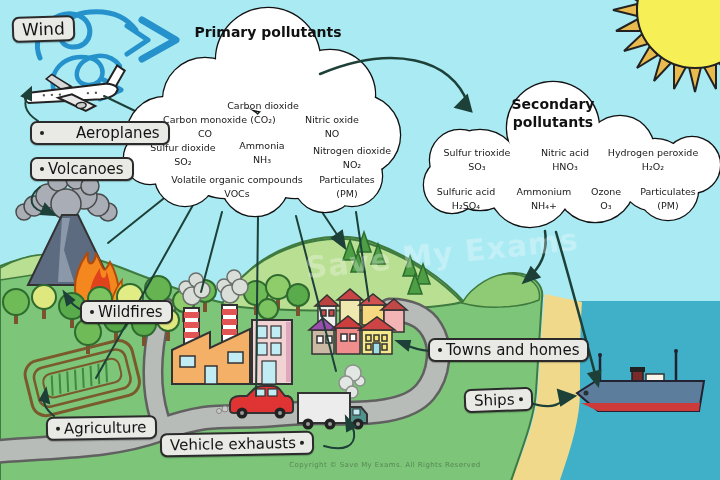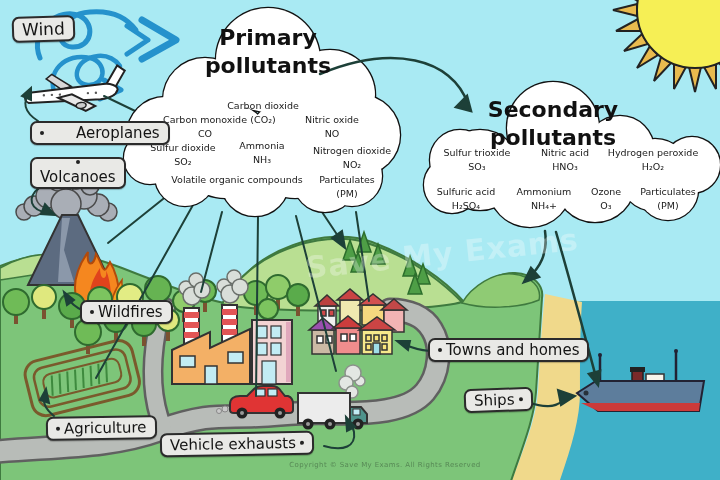--- a/index.html
+++ b/index.html
@@ -4,21 +4,21 @@
 <style>
   html,body{margin:0;padding:0;background:#333;}
   #stage{position:relative;width:720px;height:480px;background:#a9eaf3;overflow:hidden;
          font-family:"DejaVu Sans",sans-serif;}
   #scene{position:absolute;left:0;top:0;}
   .tag{position:absolute;display:flex;align-items:center;gap:4px;background:#e9e9e6;
        border:2px solid #2b2b2b;border-radius:7px;padding:1px 8px;font-size:15px;
        color:#141414;white-space:nowrap;z-index:30;box-shadow:0 1px 1px rgba(0,0,0,.25);}
   .tag .dot{width:4px;height:4px;border-radius:50%;background:#222;flex:none;}
   .ctitle{position:absolute;transform:translateX(-50%);text-align:center;font-weight:bold;
-          font-size:22px;line-height:1.28;width:160px;color:#111;z-index:20;}
+          font-size:14px;line-height:1.28;width:160px;color:#111;z-index:20;}
   .pitem{position:absolute;transform:translateX(-50%);text-align:center;font-size:9.5px;
          line-height:1.45;color:#1a1a1a;white-space:nowrap;z-index:20;}
   .pitem .f{display:block;}
   .wm{position:absolute;left:305px;top:236px;font-size:30px;font-weight:bold;
       color:rgba(255,255,255,0.30);transform:rotate(-6deg);z-index:5;letter-spacing:1px;}
   .copy{position:absolute;left:230px;top:461px;width:310px;text-align:center;font-size:7px;
         color:rgba(66,105,66,0.65);z-index:6;letter-spacing:.4px;}
 </style>
 </head>
 <body>
@@ -390,39 +390,39 @@
 
   <div class="ctitle" style="left:268px;top:24px;">Primary pollutants</div>
   <div class="ctitle" style="left:553px;top:96px;width:150px;">Secondary pollutants</div>
 
   <div class="pitem" style="left:263px;top:83px;margin-top:16px;"><span>Carbon dioxide</span><span class="f">(CO₂)</span></div>
   <div class="pitem" style="left:205px;top:113px;"><span>Carbon monoxide</span><span class="f">CO</span></div>
   <div class="pitem" style="left:332px;top:113px;"><span>Nitric oxide</span><span class="f">NO</span></div>
   <div class="pitem" style="left:183px;top:141px;"><span>Sulfur dioxide</span><span class="f">SO₂</span></div>
   <div class="pitem" style="left:262px;top:139px;"><span>Ammonia</span><span class="f">NH₃</span></div>
   <div class="pitem" style="left:352px;top:144px;"><span>Nitrogen dioxide</span><span class="f">NO₂</span></div>
-  <div class="pitem" style="left:237px;top:173px;"><span>Volatile organic compounds</span></div>
+  <div class="pitem" style="left:237px;top:173px;"><span>Volatile organic compounds</span><span class="f">VOCs</span></div>
   <div class="pitem" style="left:347px;top:173px;"><span>Particulates</span><span class="f">(PM)</span></div>
 
   <div class="pitem" style="left:477px;top:146px;"><span>Sulfur trioxide</span><span class="f">SO₃</span></div>
   <div class="pitem" style="left:565px;top:146px;"><span>Nitric acid</span><span class="f">HNO₃</span></div>
   <div class="pitem" style="left:653px;top:146px;"><span>Hydrogen peroxide</span><span class="f">H₂O₂</span></div>
   <div class="pitem" style="left:466px;top:185px;"><span>Sulfuric acid</span><span class="f">H₂SO₄</span></div>
   <div class="pitem" style="left:544px;top:185px;"><span>Ammonium</span><span class="f">NH₄+</span></div>
   <div class="pitem" style="left:606px;top:185px;"><span>Ozone</span><span class="f">O₃</span></div>
   <div class="pitem" style="left:668px;top:185px;"><span>Particulates</span><span class="f">(PM)</span></div>
 
   <div class="tag" style="left:12px;top:16px;font-size:17px;transform:rotate(-2deg);">
       <span>Wind</span>
     </div>
   <div class="tag" style="left:30px;top:121px;gap:32px;">
       <span class="dot"></span>
       <span>Aeroplanes</span>
     </div>
-  <div class="tag" style="left:30px;top:157px;flex-direction:column;">
+  <div class="tag" style="left:30px;top:157px;">
       <span class="dot"></span>
       <span>Volcanoes</span>
     </div>
   <div class="tag" style="left:80px;top:300px;">
       <span class="dot"></span>
       <span>Wildfires</span>
     </div>
   <div class="tag" style="left:46px;top:416px;transform:rotate(-1deg);">
       <span class="dot"></span>
       <span>Agriculture</span>

